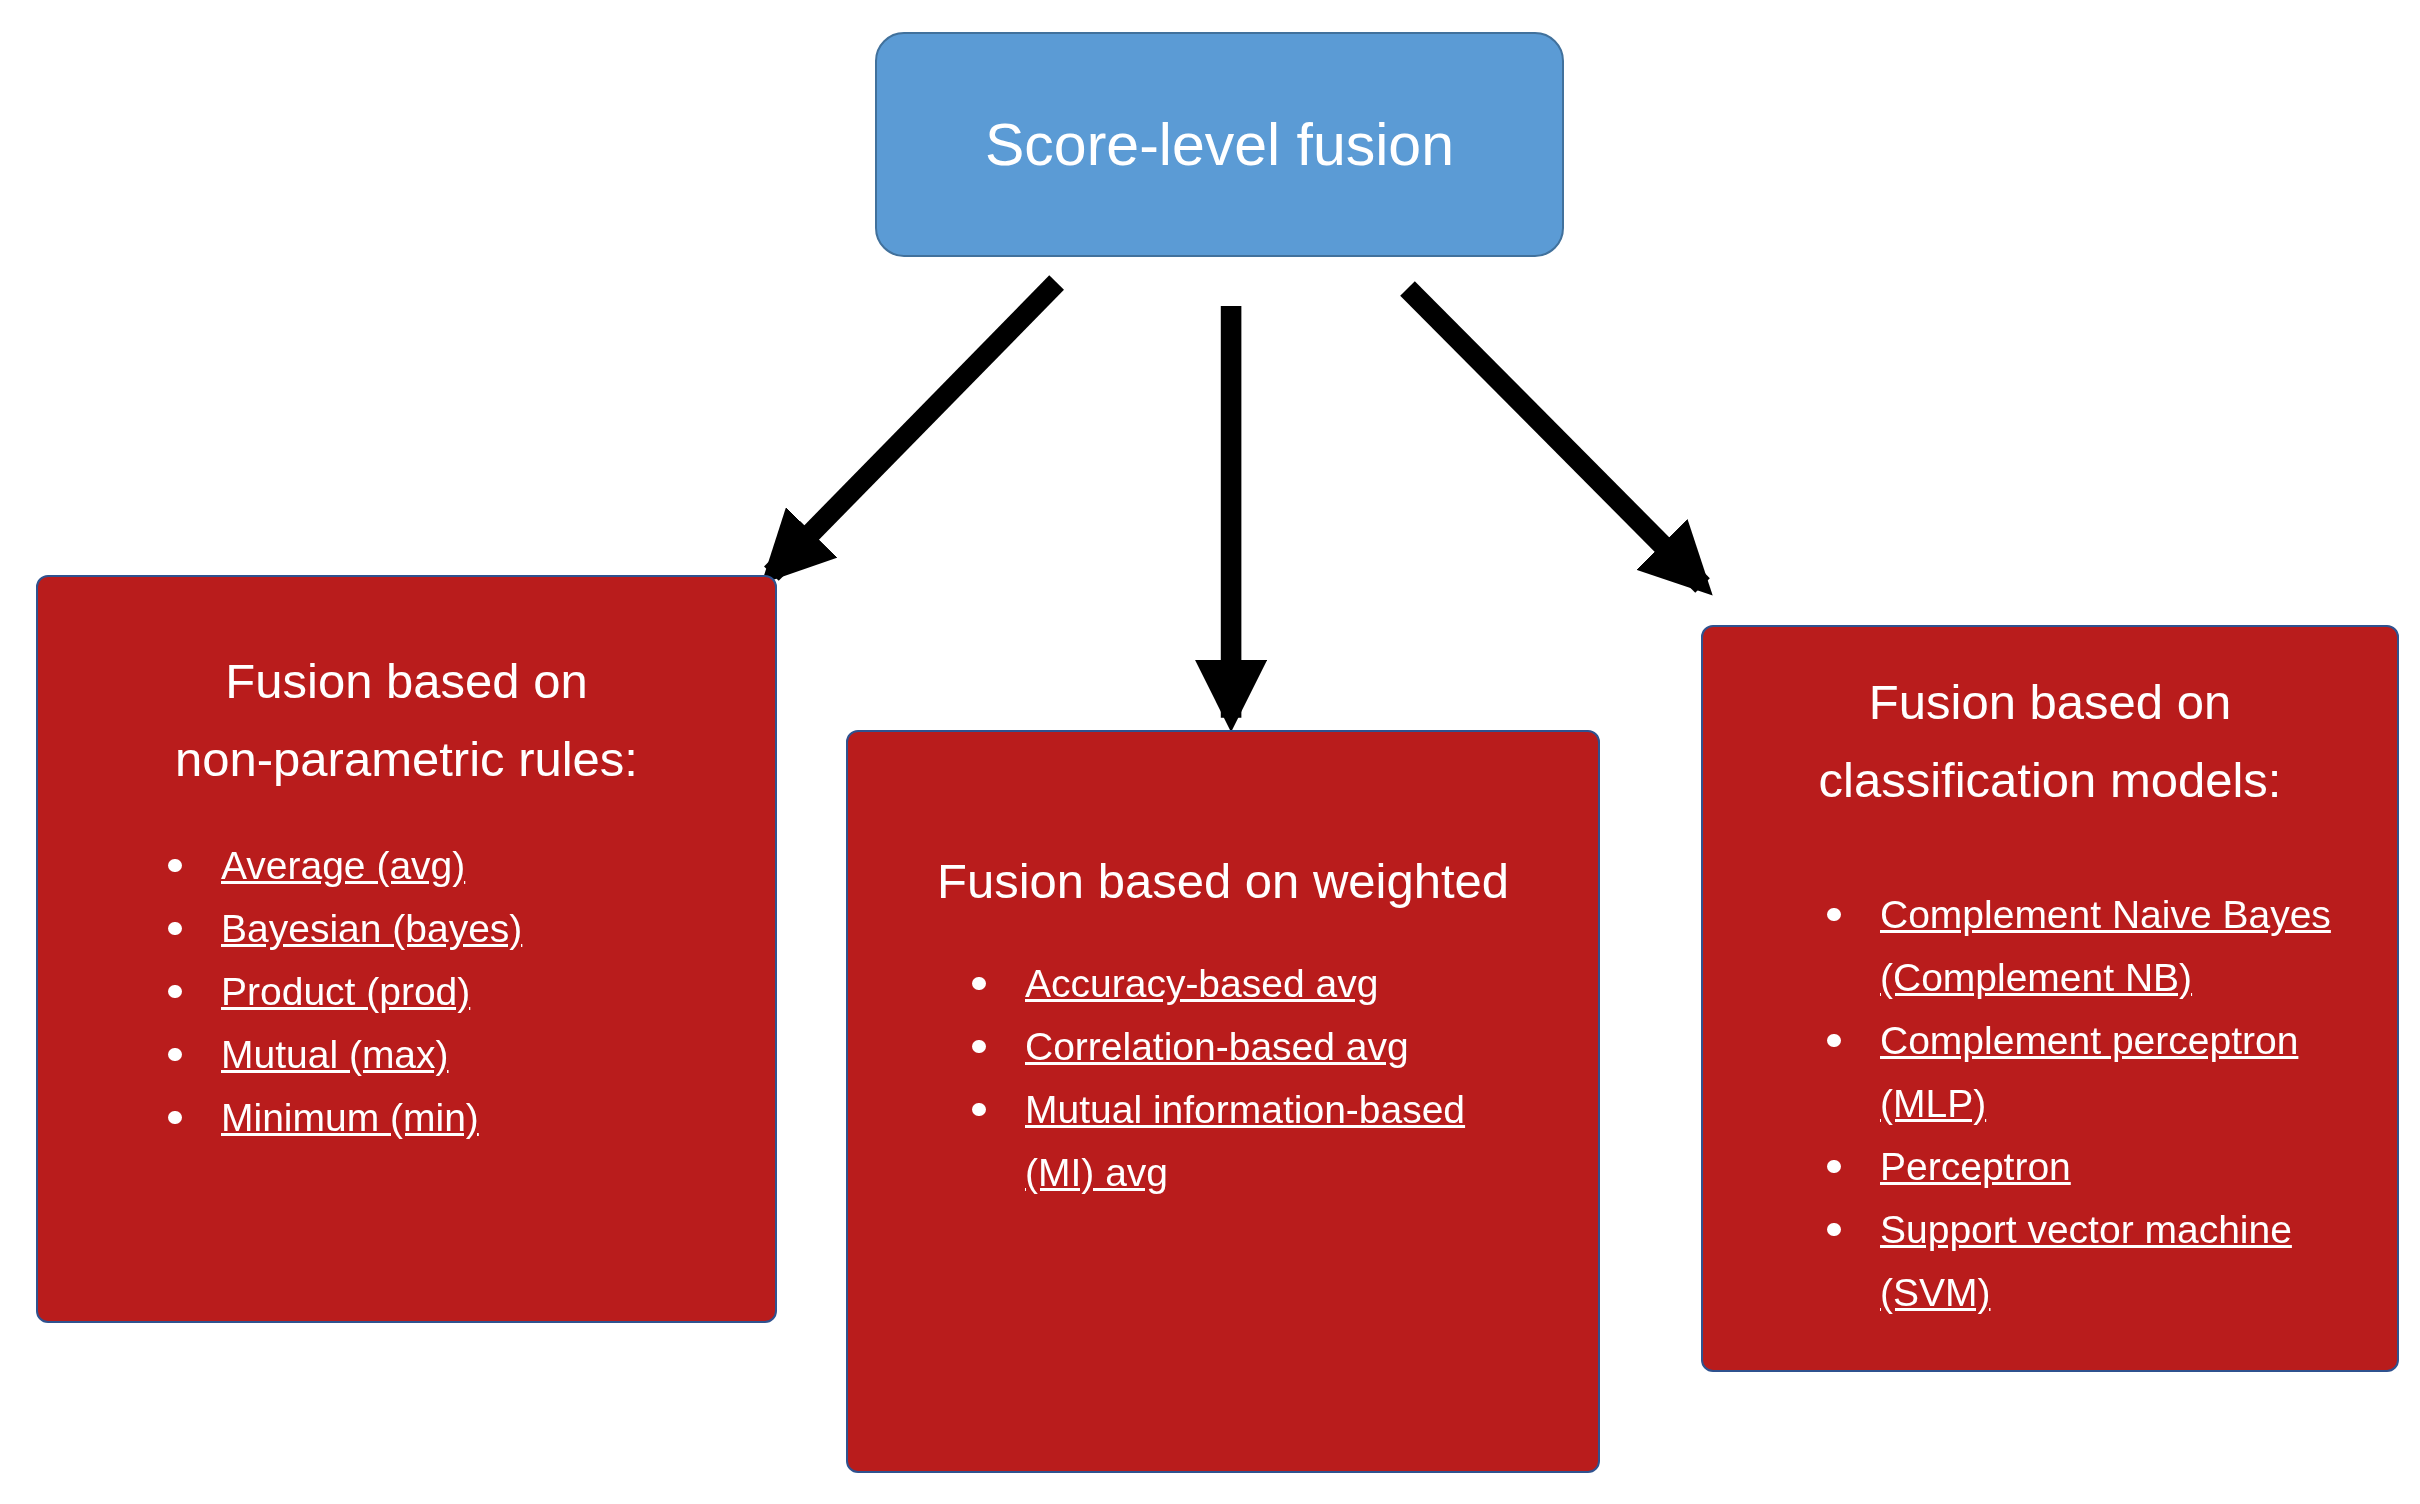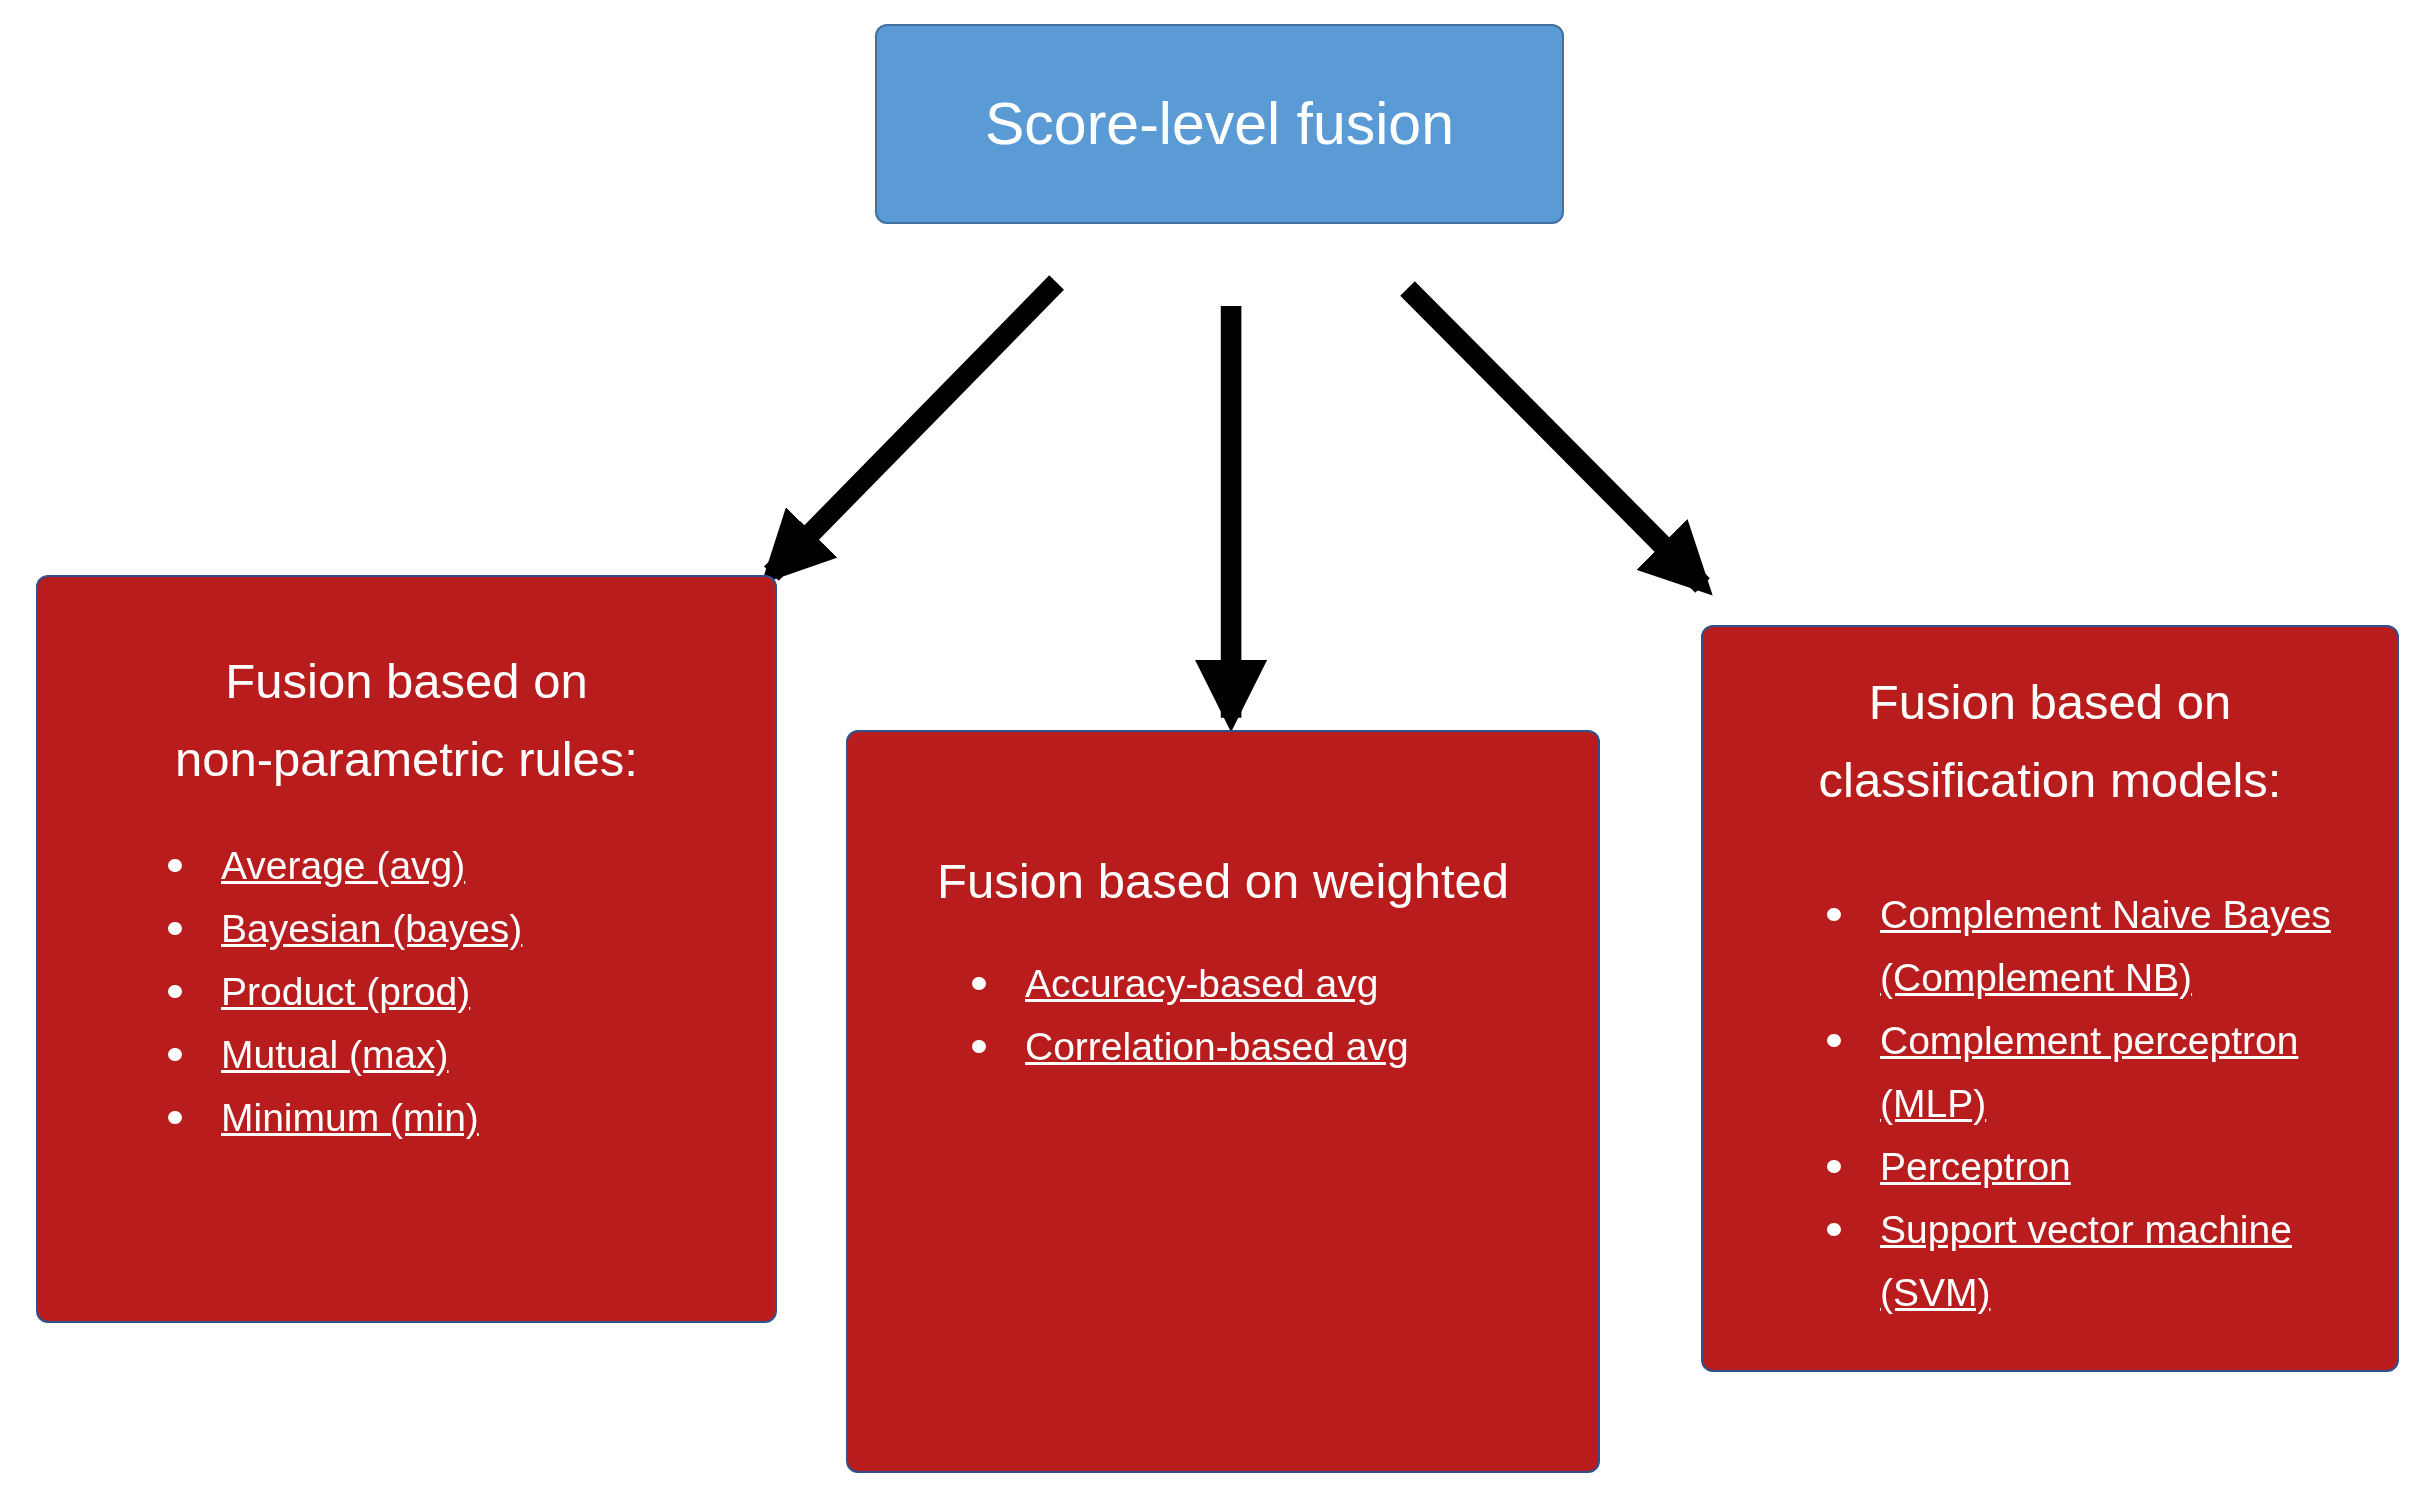--- a/index.html
+++ b/index.html
@@ -8,25 +8,25 @@
     width: 2421px;
     height: 1505px;
     background: #ffffff;
     font-family: "Liberation Sans", "DejaVu Sans", sans-serif;
     overflow: hidden;
   }
 
   
   .root-box {
     position: absolute;
-    left: 875px; top: 24px;
-    width: 689px; height: 200px;
+    left: 875px; top: 32px;
+    width: 689px; height: 225px;
     background: #5b9bd5;
     border: 2.9px solid #41719c;
-    border-radius: 12px;
+    border-radius: 29px;
     box-sizing: border-box;
     display: flex;
     align-items: center;
     justify-content: center;
   }
   .root-box .title {
     color: #ffffff;
     font-size: 59px;
     letter-spacing: 0px;
     white-space: nowrap;
@@ -123,20 +123,21 @@
     </ul>
   </div>
 
   <div class="branch-box box-middle">
     <div class="branch-heading">
       <div>Fusion based on weighted</div>
     </div>
     <ul class="bullets">
       <li>Accuracy-based avg</li>
       <li>Correlation-based avg</li>
+      <li>Mutual information-based (MI) avg</li>
     </ul>
   </div>
 
   <div class="branch-box box-right">
     <div class="branch-heading">
       <div>Fusion based on</div>
       <div>classification models:</div>
     </div>
     <ul class="bullets">
       <li>Complement Naive Bayes (Complement NB)</li>

